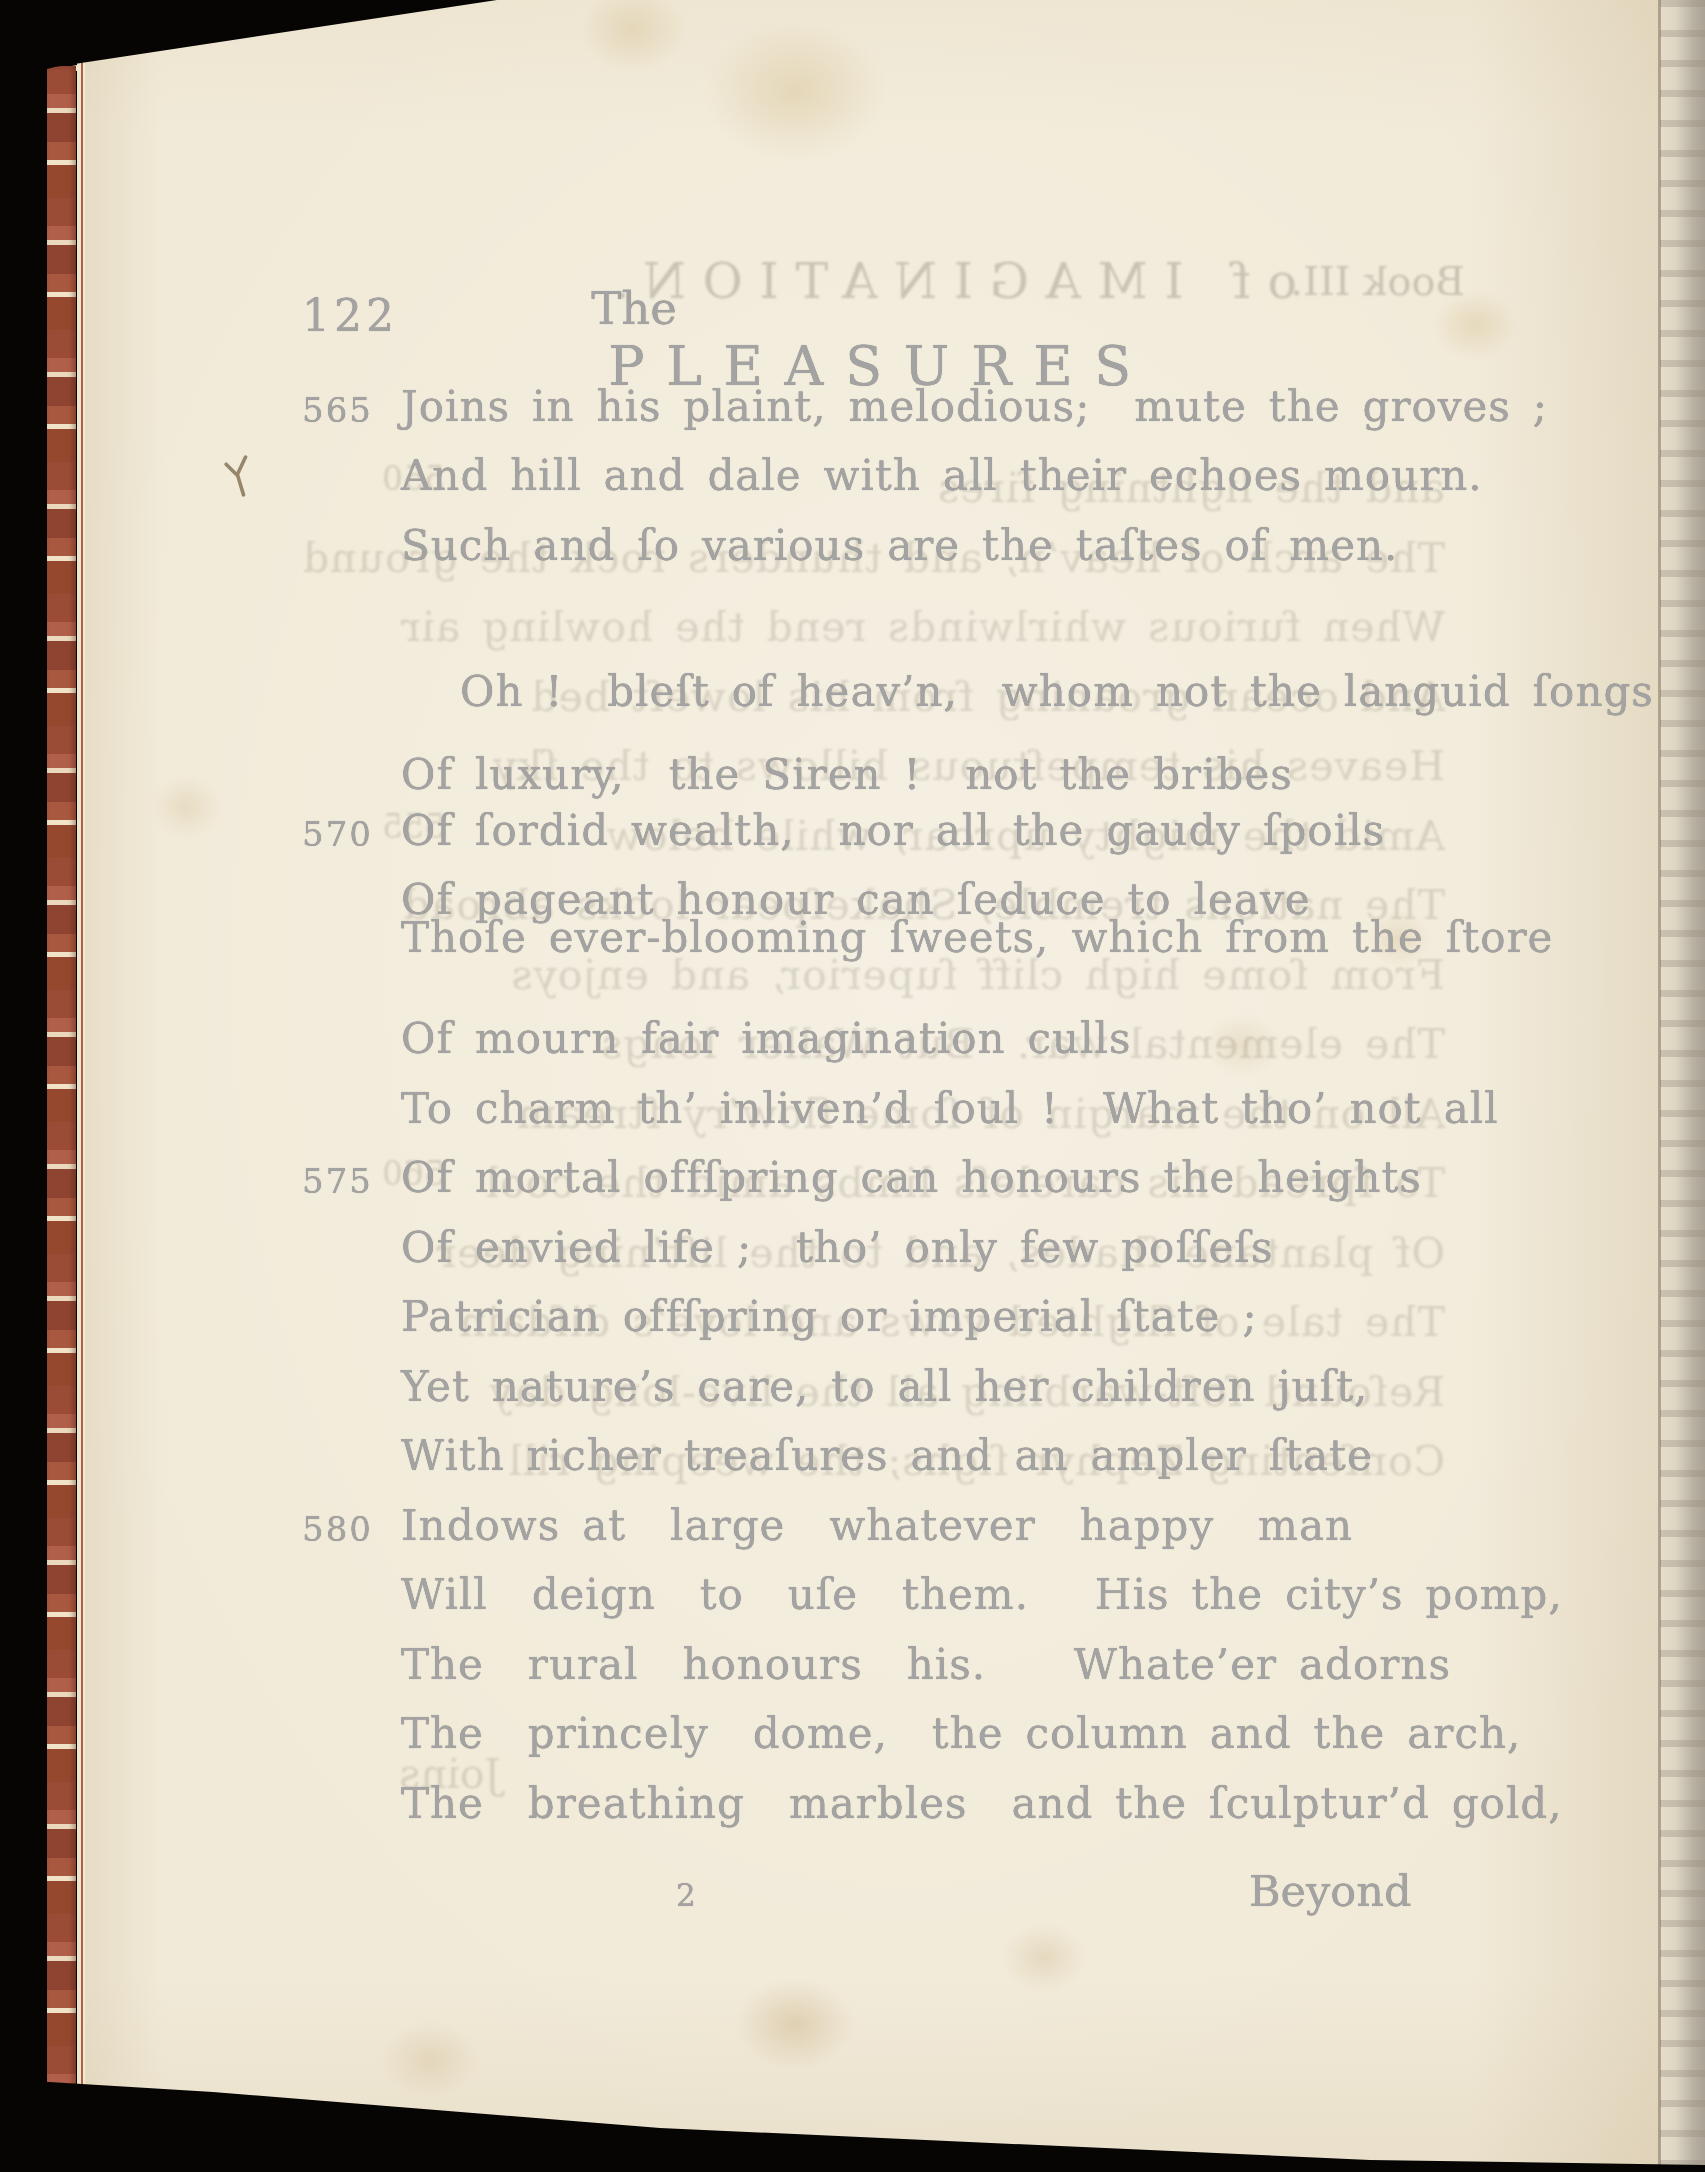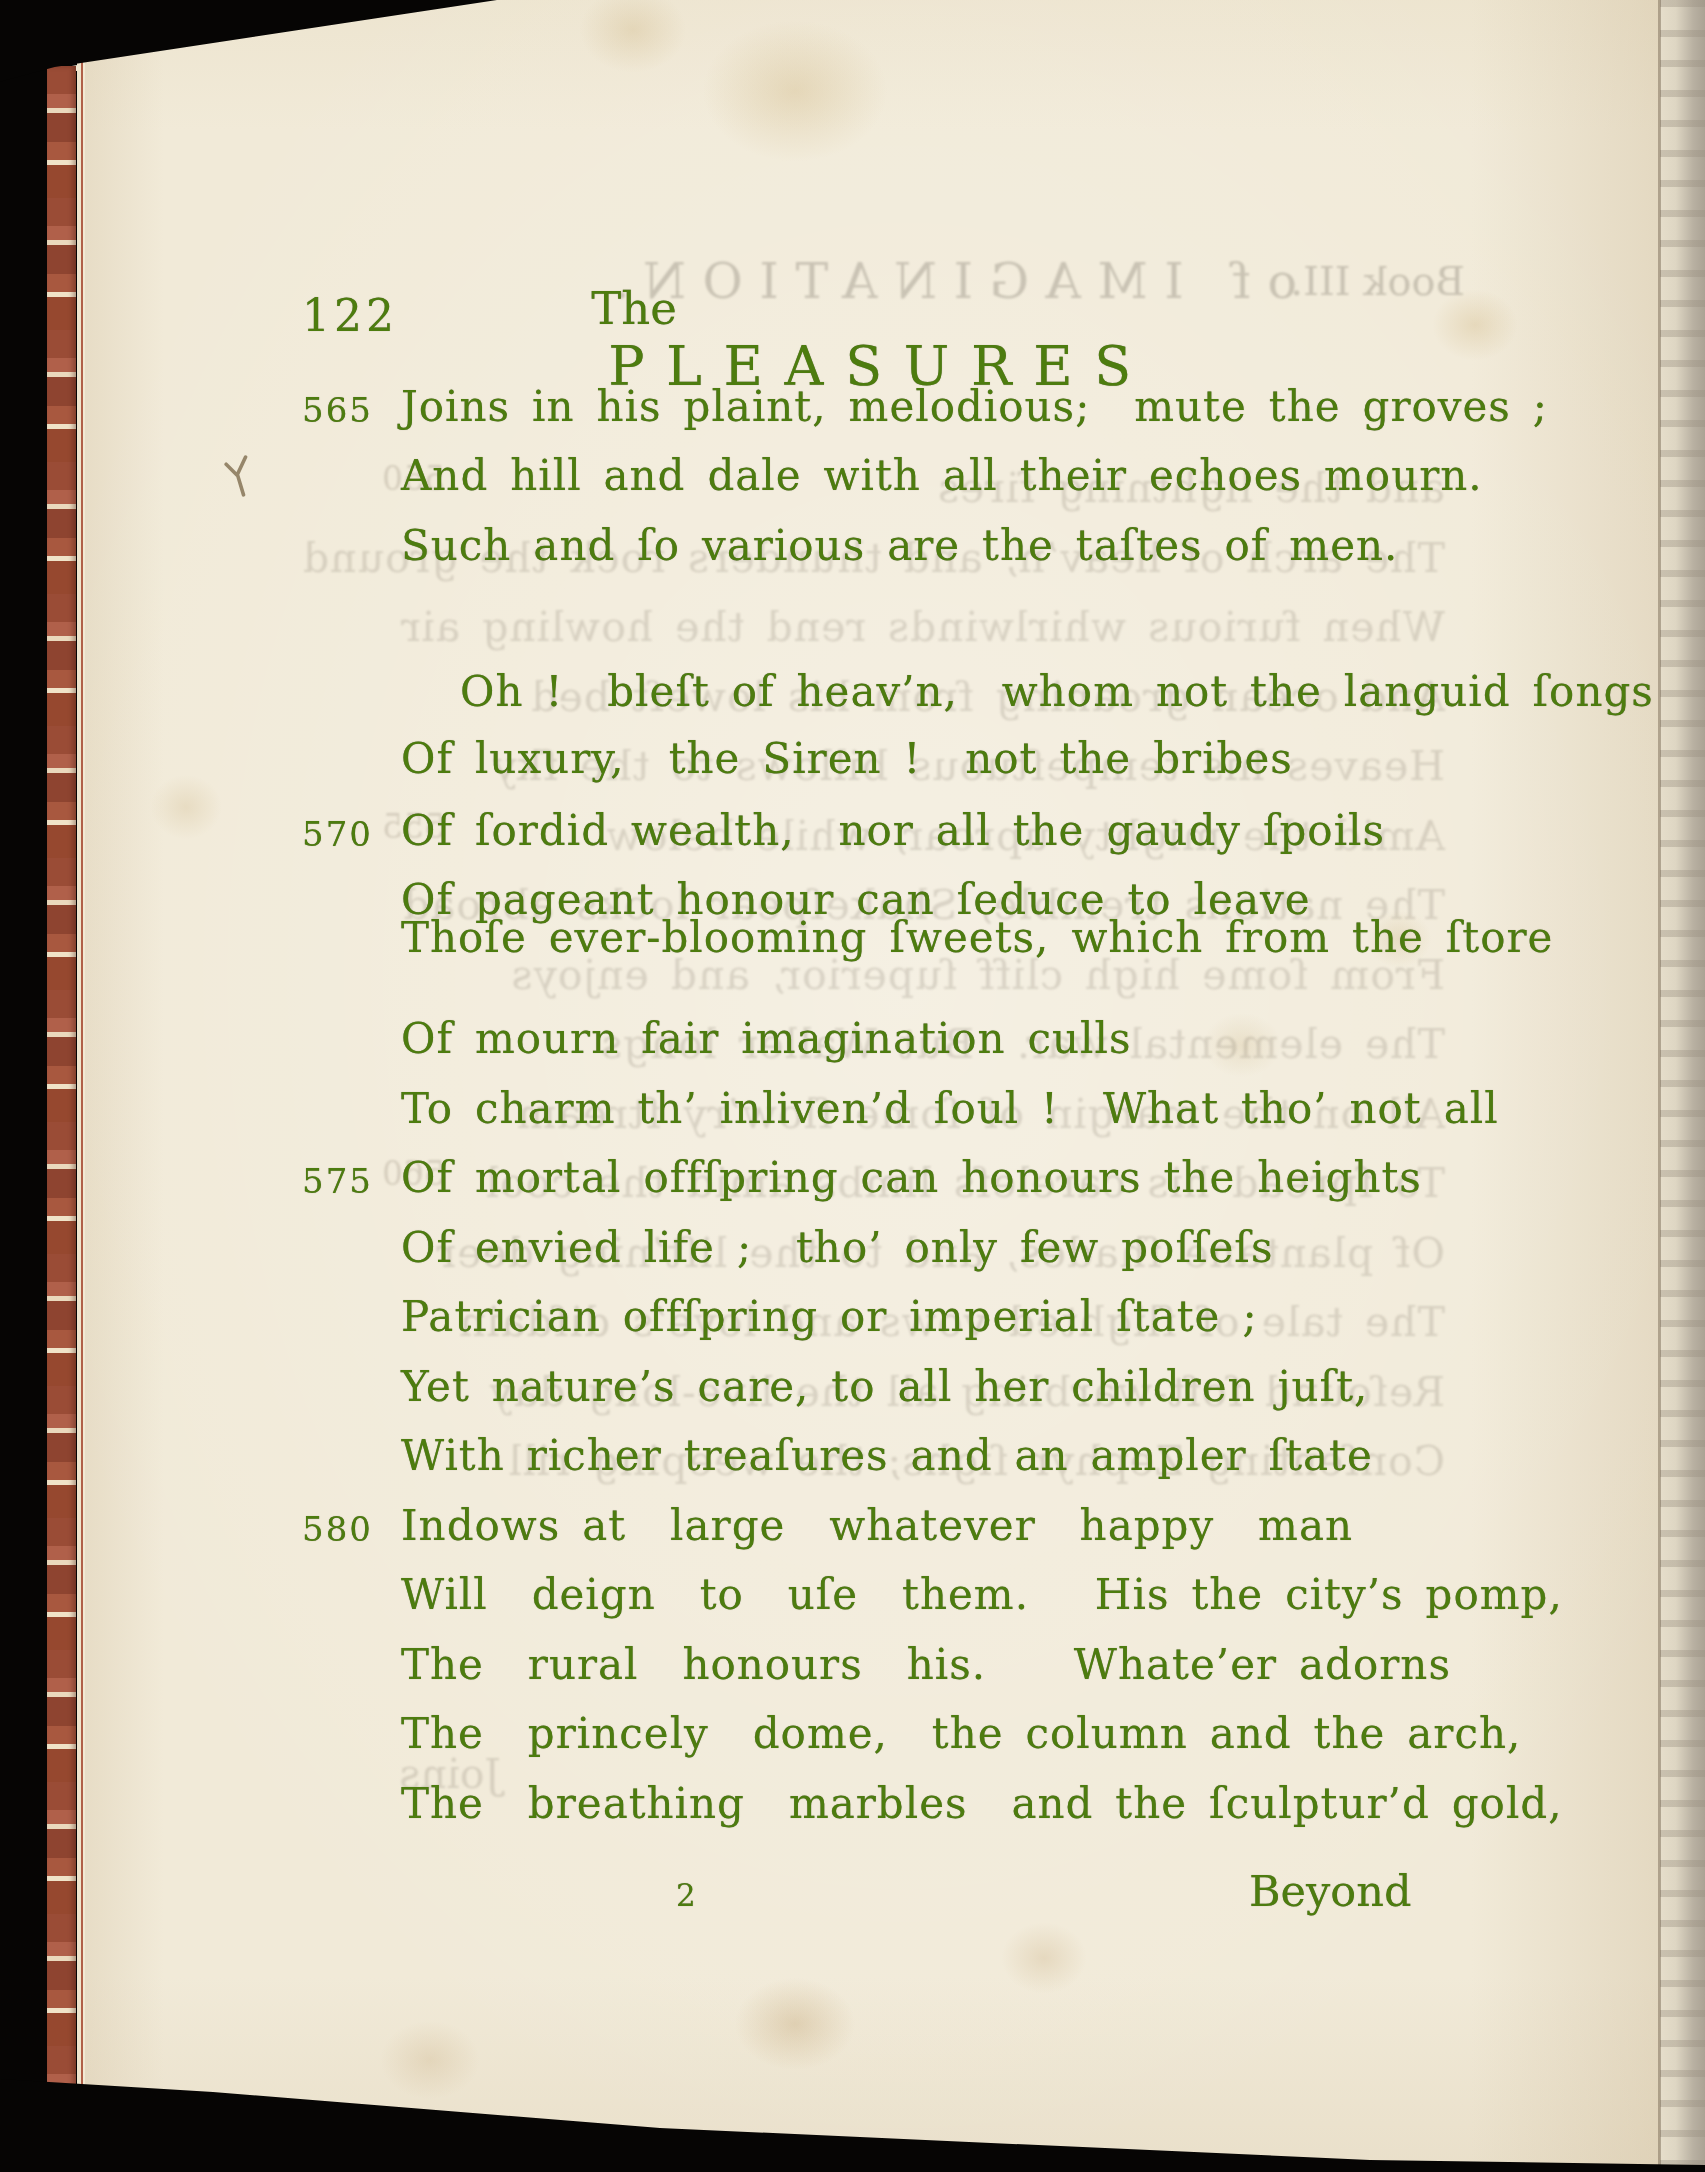--- a/index.html
+++ b/index.html
@@ -54,21 +54,21 @@
       linear-gradient(180deg, rgba(220,205,170,0.18) 0%, rgba(255,255,255,0) 6%, rgba(255,255,255,0) 91%, rgba(205,185,150,0.22) 100%);
   }
   .page-right-line{position:absolute; left:1658px; top:0; width:2.5px; height:2172px; background:rgba(110,95,75,0.45);}
   
   .wedge{position:absolute; background:#060504; z-index:6;}
   .wedge.top-left{left:0; top:0; width:497px; height:86px;
     clip-path:polygon(0 0, 100% 0, 11% 78%, 0 95%);}
   .wedge.bottom{left:0; top:2075px; width:1706px; height:97px;
     clip-path:polygon(0 4px, 213px 17px, 660px 53px, 1370px 85px, 1706px 90px, 1706px 97px, 0 97px);}
   
-  .ink{color:#4d7c0f; text-shadow:0 0 0.7px rgba(42,34,24,0.55);}
+  .ink{color:#a3a3a3; text-shadow:0 0 0.7px rgba(42,34,24,0.55);}
   .header-num{position:absolute; left:302px; top:290px; font-size:44px; letter-spacing:4px;}
   .title{position:absolute; left:581px; top:273px; white-space:pre;}
   .title .the{font-size:45px;}
   .title .caps{font-size:54px; letter-spacing:0.40em; margin-left:17px;}
   .pl{position:absolute; left:401px; font-size:42px; line-height:1.1;
       letter-spacing:1px; word-spacing:7.6px; white-space:pre;}
   .pl.indent{left:460px;}
   .lnum{position:absolute; left:302px; font-size:34px; letter-spacing:2px;}
   .sig{position:absolute; left:676px; top:1877px; font-size:31px;}
   .catchword{position:absolute; left:1249px; top:1866px; font-size:43px;}
@@ -134,21 +134,21 @@
     <span class="the">The</span>
     <span class="caps">PLEASURES</span>
   </div>
 
   <div class="ink lnum" style="top:390px">565</div>
   <div class="ink pl" style="top:384px">Joins in his plaint, melodious;  mute the groves ;</div>
   <div class="ink pl" style="top:523px">Such and ſo various are the taſtes of men.</div>
   <div class="ink pl" style="top:453px">And hill and dale with all their echoes mourn.</div>
 
   <div class="ink pl indent" style="top:669px">Oh !  bleſt of heav’n,  whom not the languid ſongs</div>
-  <div class="ink pl" style="top:736px">Of luxury,  the Siren !  not the bribes</div>
+  <div class="ink pl" style="top:752px">Of luxury,  the Siren !  not the bribes</div>
   <div class="ink lnum" style="top:814px">570</div>
   <div class="ink pl" style="top:808px">Of ſordid wealth,  nor all the gaudy ſpoils</div>
   <div class="ink pl" style="top:877px">Of pageant honour can ſeduce to leave</div>
   <div class="ink pl" style="top:915px">Thoſe ever-blooming ſweets, which from the ſtore</div>
   <div class="ink pl" style="top:1016px">Of mourn fair imagination culls</div>
   <div class="ink pl" style="top:1086px">To charm th’ inliven’d ſoul !  What tho’ not all</div>
   <div class="ink lnum" style="top:1161px">575</div>
   <div class="ink pl" style="top:1155px">Of mortal offſpring can honours the heights</div>
   <div class="ink pl" style="top:1225px">Of envied life ;  tho’ only few poſſeſs</div>
   <div class="ink pl" style="top:1294px">Patrician offſpring or imperial ſtate ;</div>

